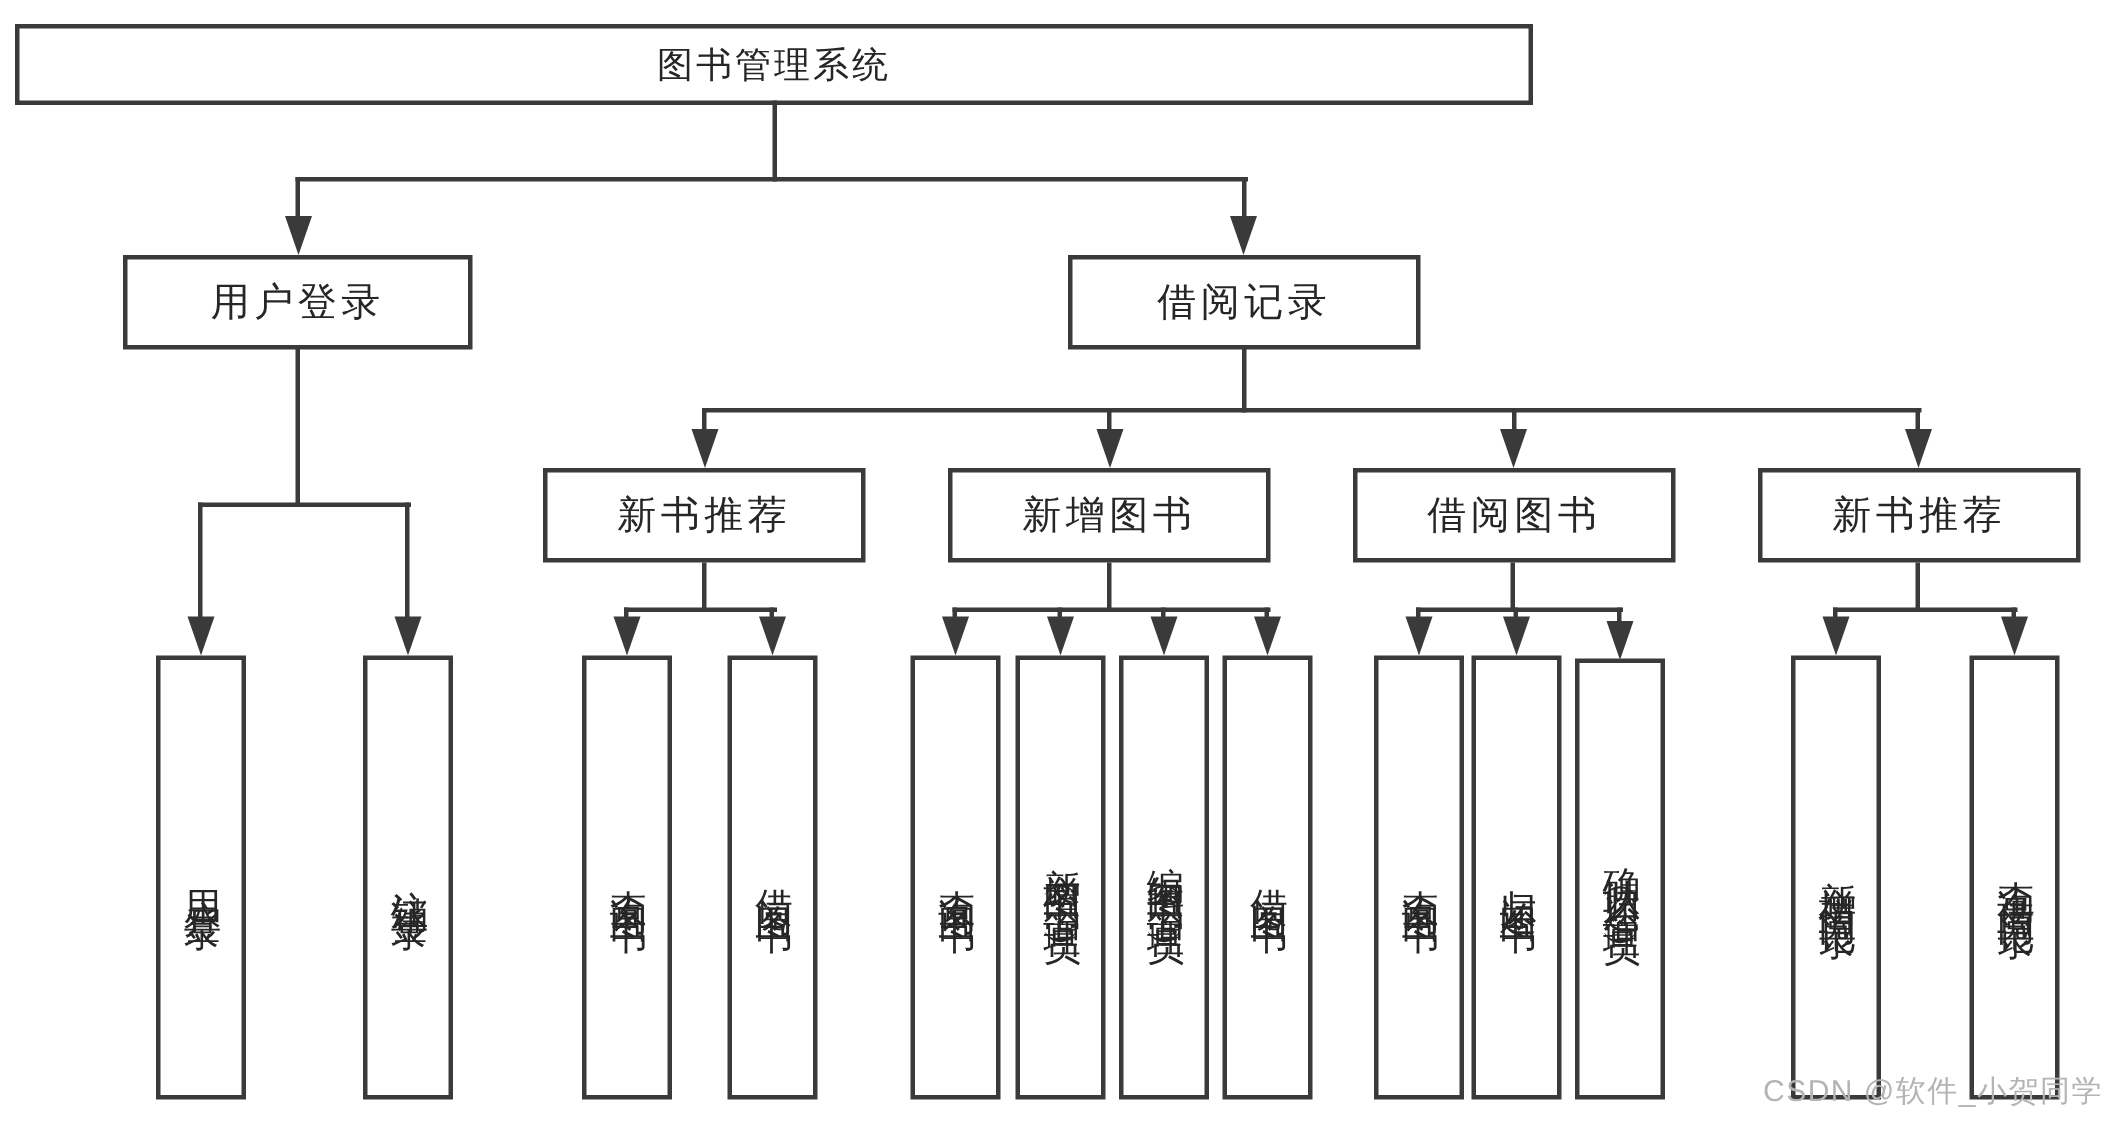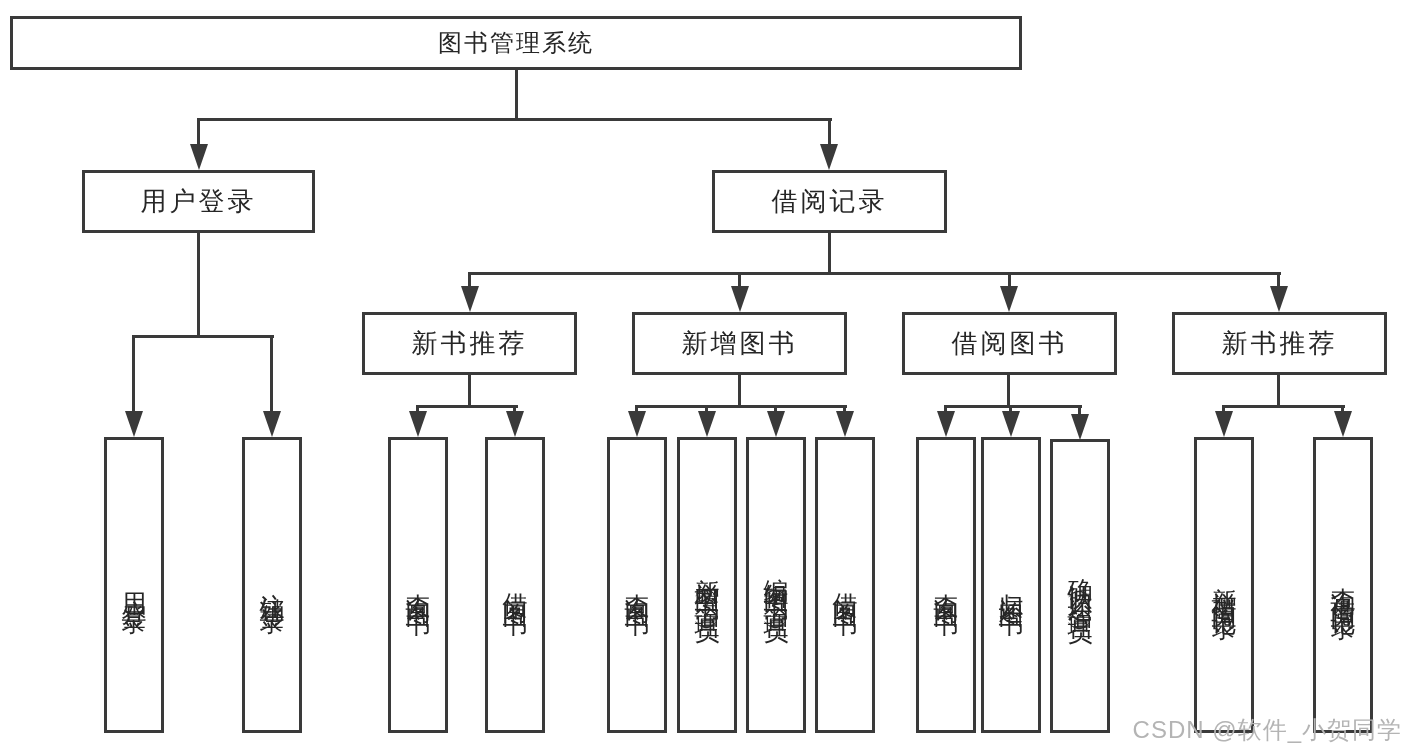--- a/index.html
+++ b/index.html
@@ -43,21 +43,21 @@
   .vline{width:3px;}
   .arrow{
     position:absolute;width:0;height:0;
     border-left:9px solid transparent;
     border-right:9px solid transparent;
     border-top:26px solid #3a3a3a;
   }
   .watermark{
     position:absolute;
     top:714px;right:3px;
-    font-size:24px;
+    font-size:20px;
     color:#b4b4b4;
     letter-spacing:1px;
     z-index:5;
     white-space:nowrap;
   }
 </style>
 </head>
 <body>
 
 <div id="canvas">

